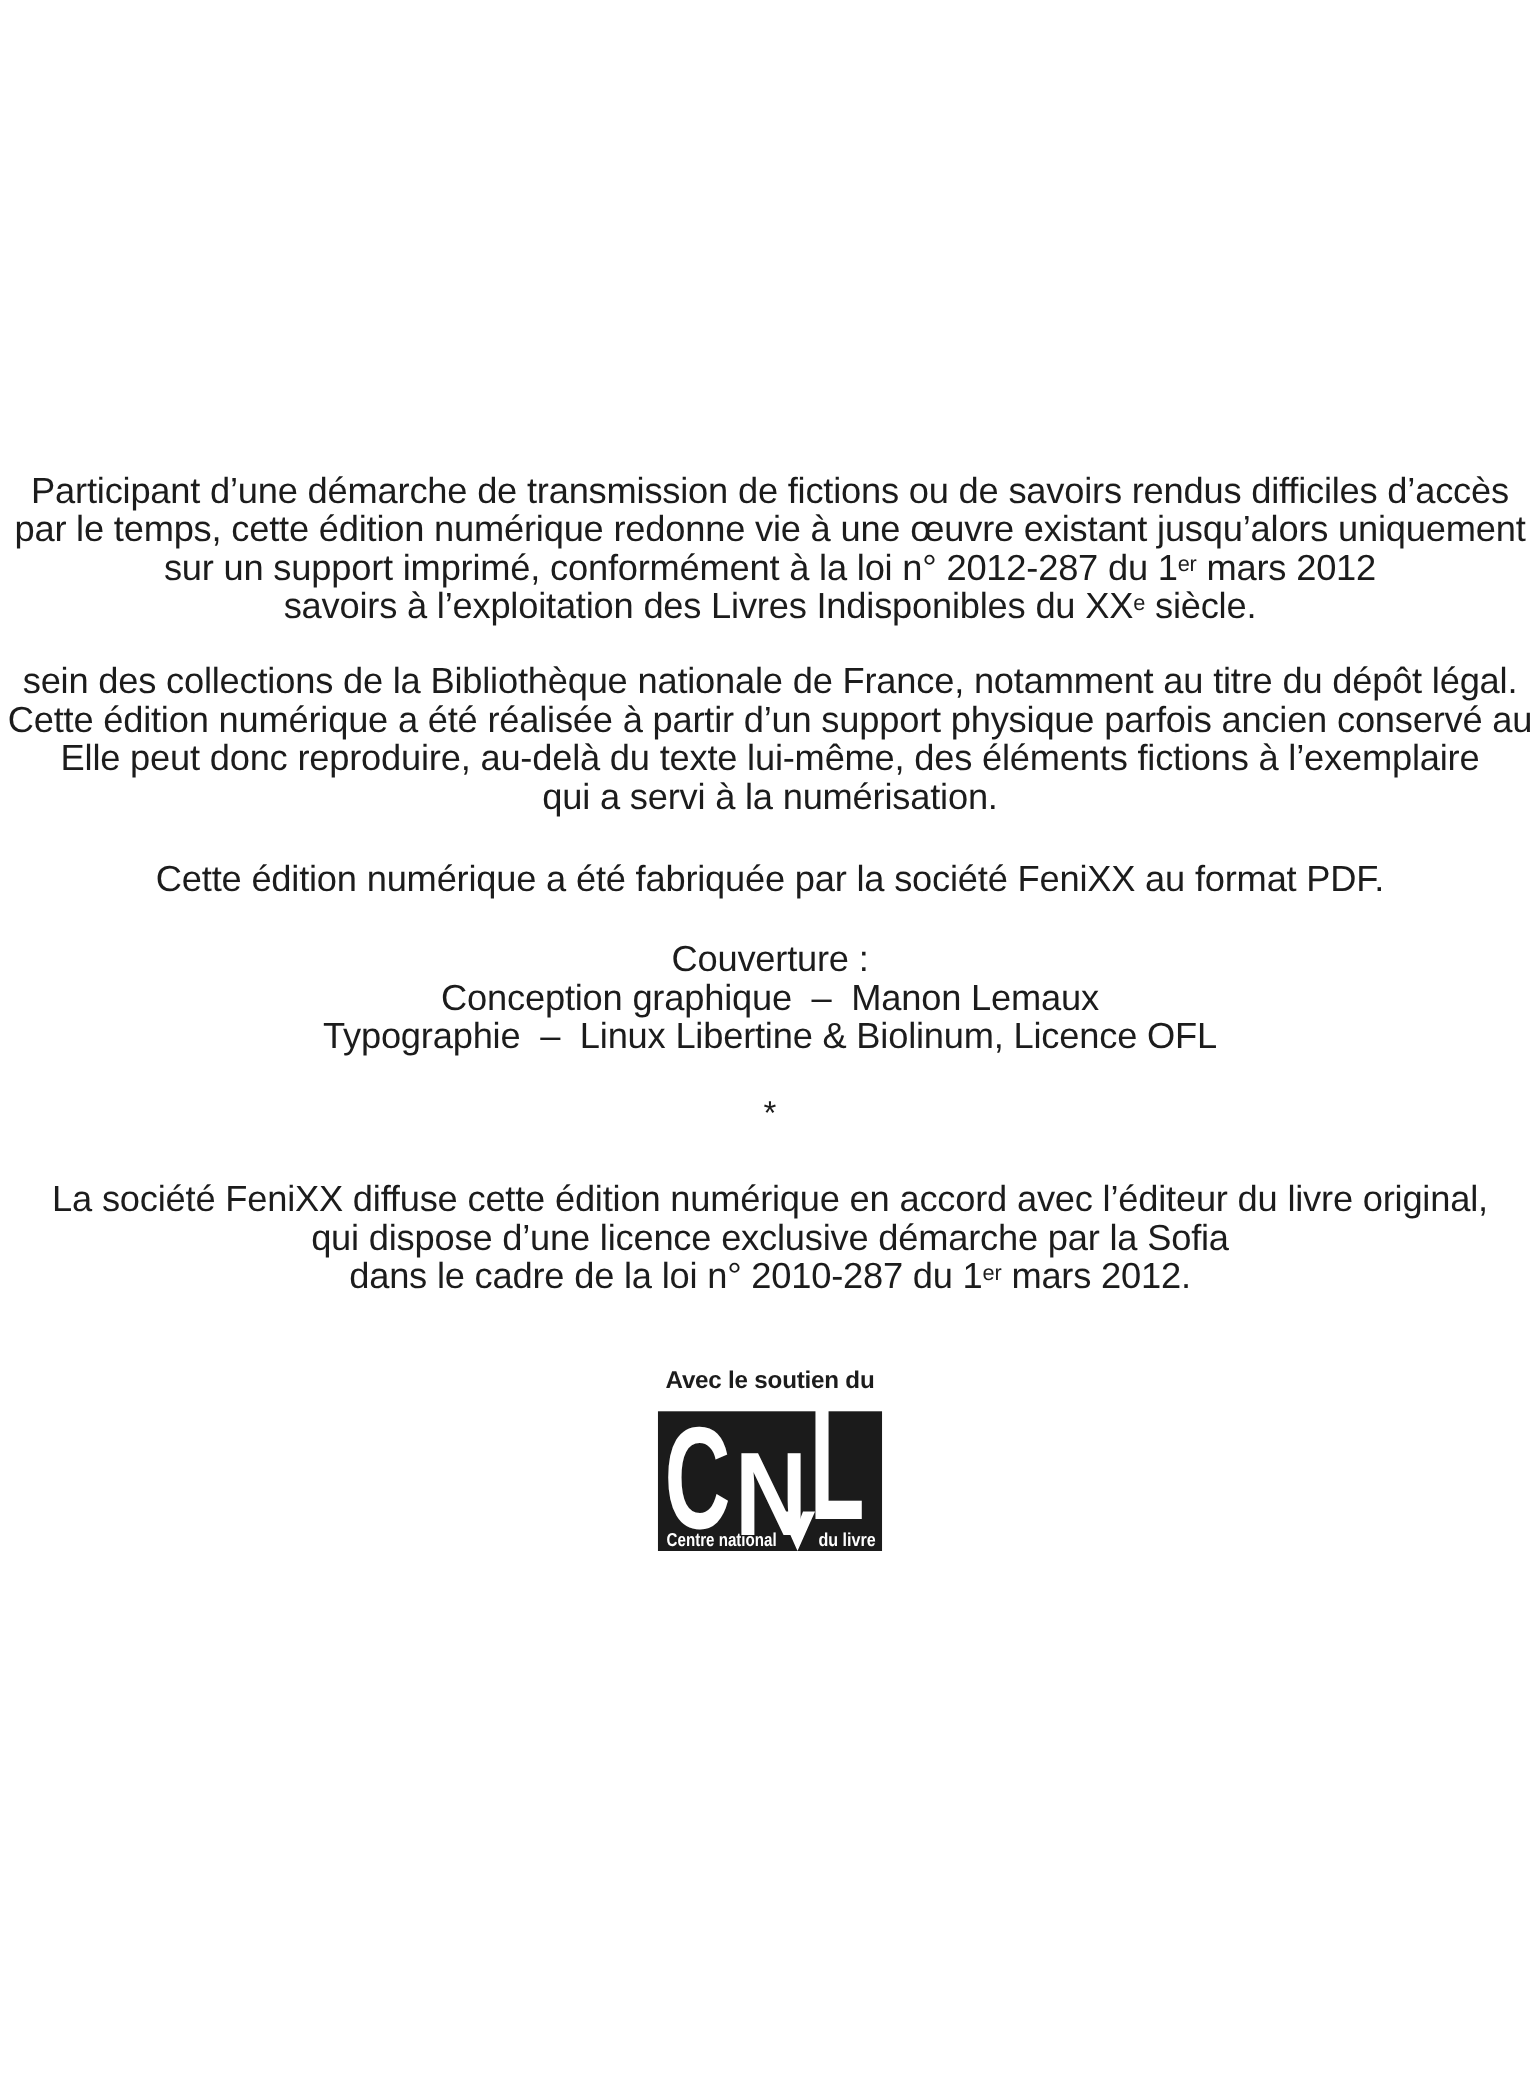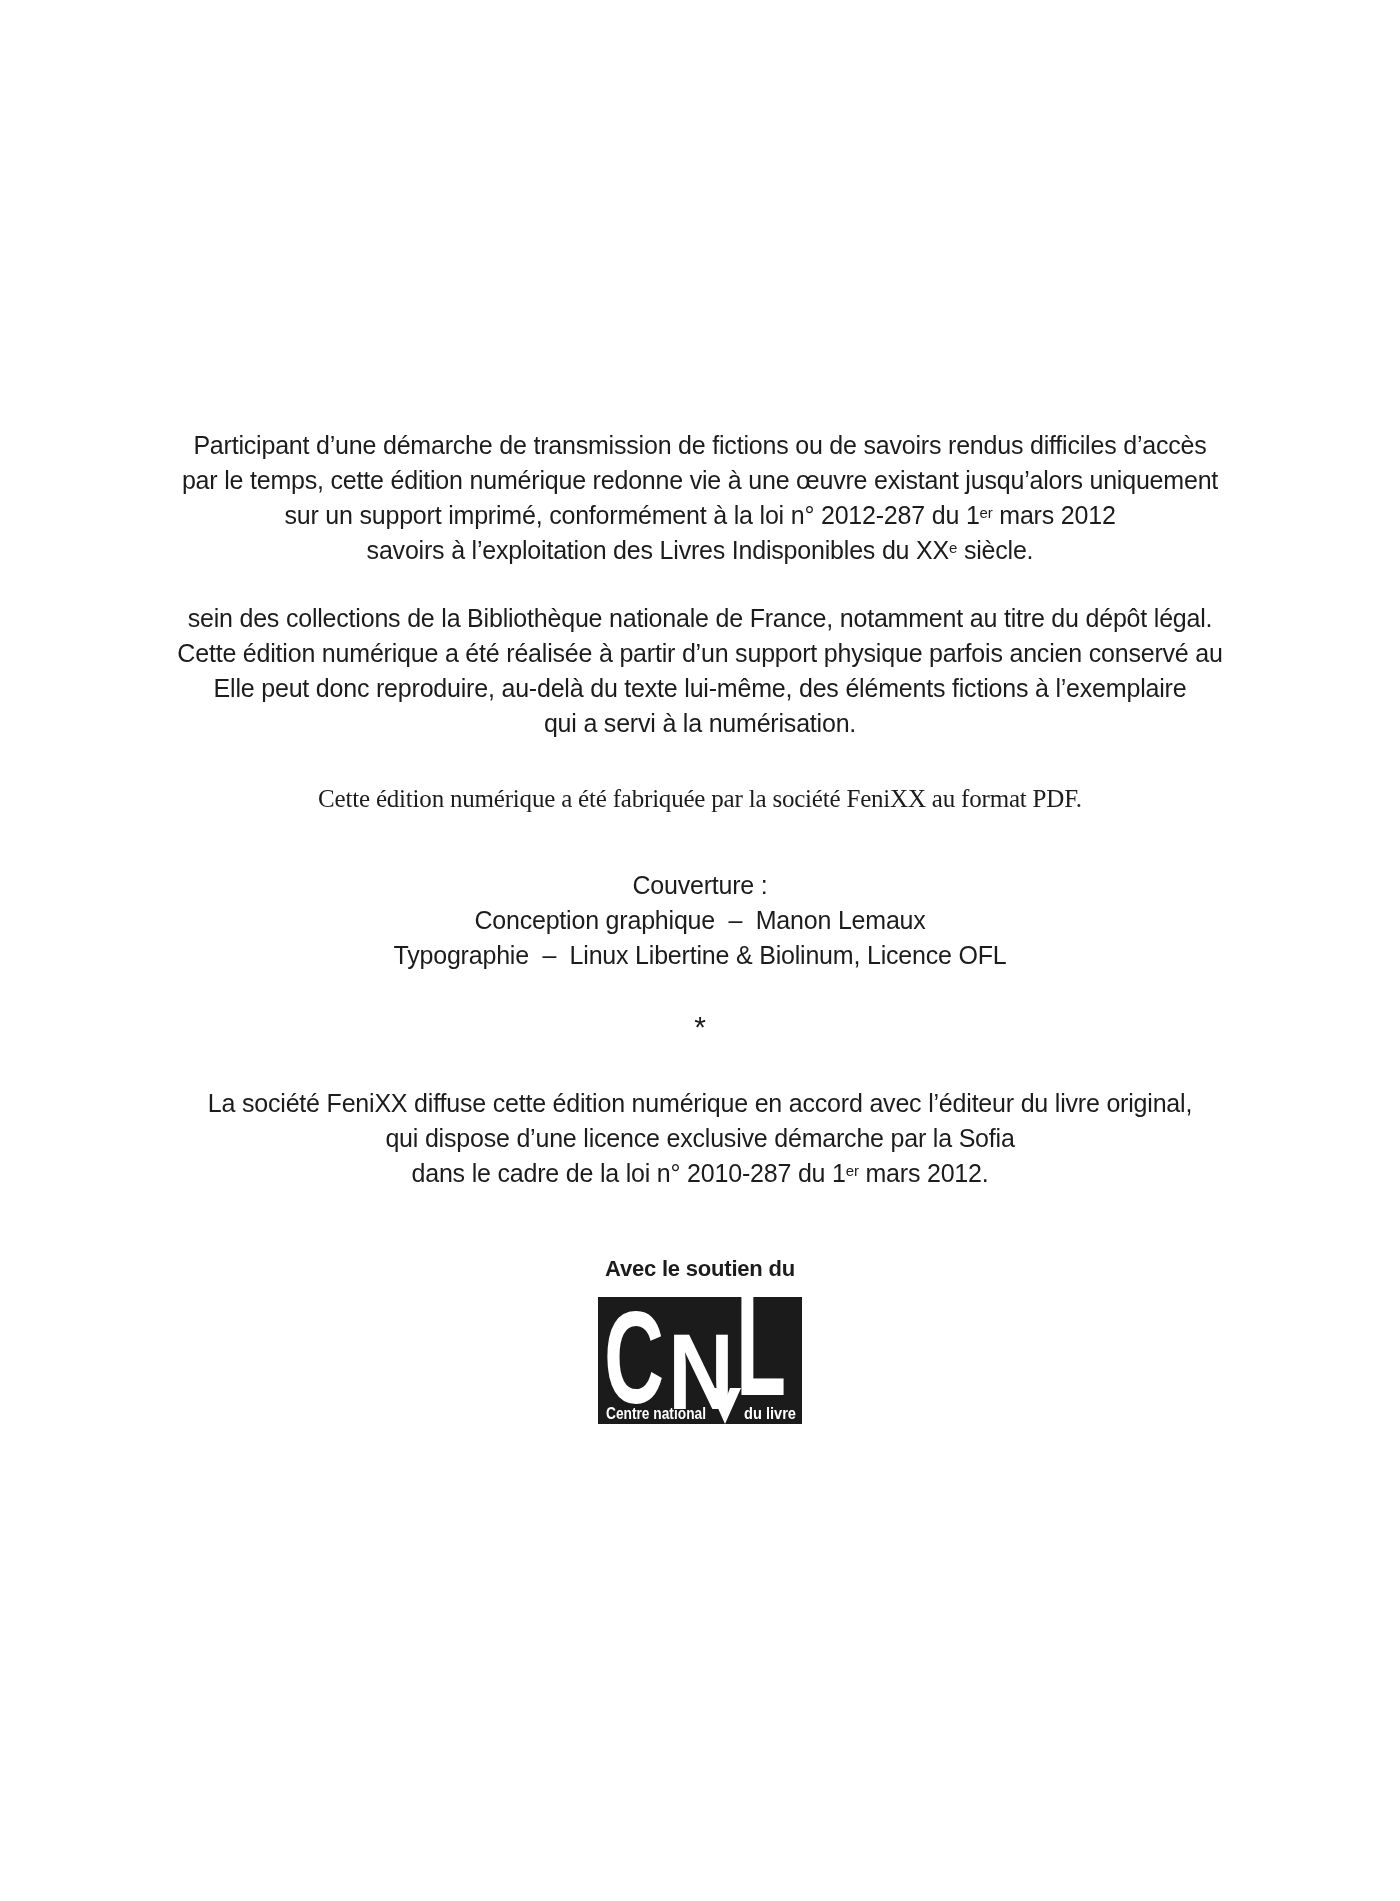--- a/index.html
+++ b/index.html
@@ -12,35 +12,35 @@
     background: #ffffff;
     font-family: "Liberation Sans", sans-serif;
     color: #1c1c1c;
     overflow: hidden;
   }
   .content {
     padding-top: 428px;
     text-align: center;
   }
   .para {
-    font-size: 25px;
+    font-size: 33px;
     line-height: 35px;
     letter-spacing: -0.2px;
   }
   .line {
     white-space: pre;
   }
   sup {
     font-size: 0.6em;
     vertical-align: 0.38em;
     line-height: 0;
   }
   .para-intro        { margin-bottom: 33px; }
   .para-source       { margin-bottom: 40px; }
-  .para-fabrication  { margin-bottom: 52px; font-family: Liberation Serif, serif; }
+  .para-fabrication  { margin-bottom: 38px; }
   .para-couverture   { margin-bottom: 36px; }
   .separator {
     font-size: 30px;
     line-height: 35px;
     margin-bottom: 42px;
   }
   .para-diffusion    { margin-bottom: 64px; }
   .support-label {
     font-size: 22px;
     font-weight: 700;

